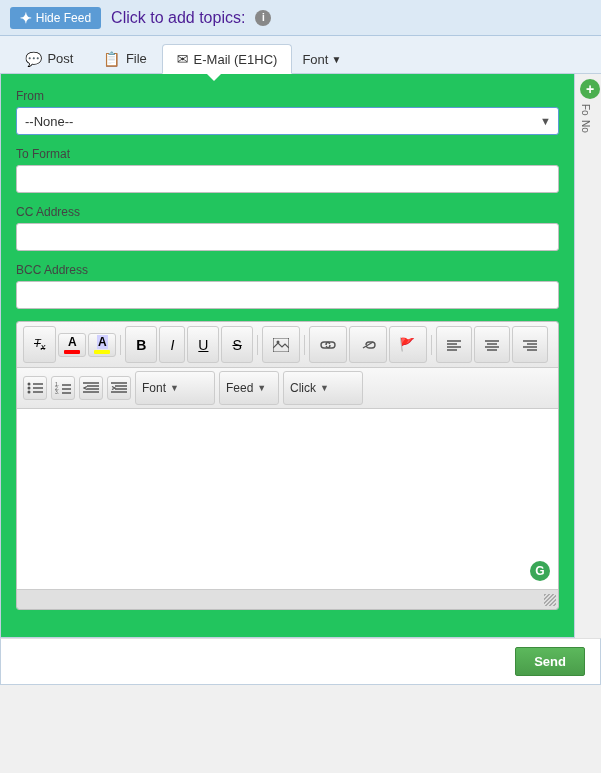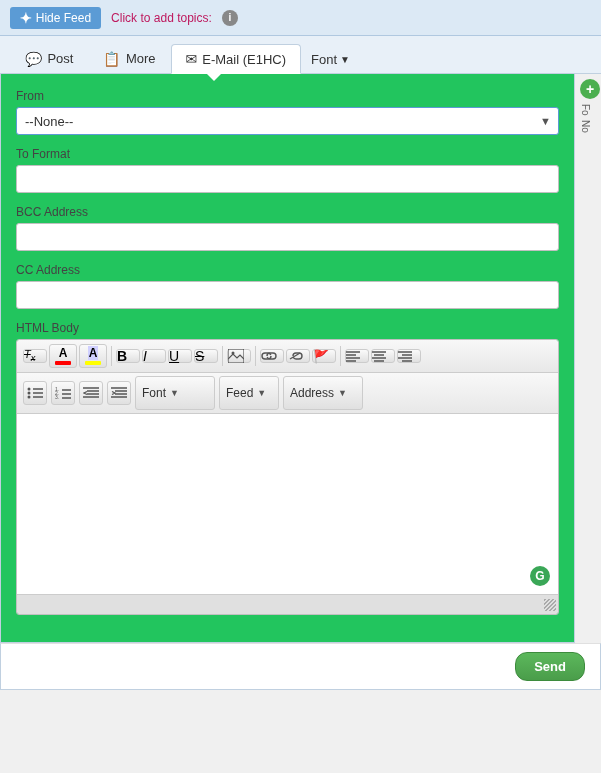--- a/index.html
+++ b/index.html
@@ -31,22 +31,22 @@
       cursor: pointer;
       display: flex;
       align-items: center;
       gap: 4px;
     }
     .plus-icon-small {
       font-size: 14px;
       font-weight: bold;
     }
     .click-to-add {
-      font-size: 12px;
-      color: #be185d;
+      font-size: 16px;
+      color: #4c1d95;
     }
     .info-icon {
       display: inline-flex;
       align-items: center;
       justify-content: center;
       width: 16px;
       height: 16px;
       border-radius: 50%;
       background: #888;
       color: white;
@@ -226,29 +226,29 @@
     .toolbar-row2 {
       background: linear-gradient(to bottom, #f8f8f8, #e8e8e8);
       border-bottom: 1px solid #ccc;
       padding: 3px 6px;
       display: flex;
       align-items: center;
       gap: 4px;
     }
     .toolbar-btn {
       min-width: 24px;
-      height: 14px;
+      height: 37px;
       border: 1px solid #ccc;
       background: linear-gradient(to bottom, #fafafa, #e0e0e0);
       border-radius: 3px;
       cursor: pointer;
       display: flex;
       align-items: center;
       font-size: 13px;
-      padding: 0 0;
+      padding: 0 10px;
     }
     .toolbar-separator {
       width: 1px;
       height: 20px;
       background: #ccc;
       margin: 0 2px;
     }
     .toolbar-btn.bold { font-weight: bold; font-size: 14px; }
     .toolbar-btn.italic { font-style: italic; font-size: 14px; }
     .toolbar-btn.underline { text-decoration: underline; font-size: 14px; }
@@ -354,21 +354,21 @@
       border: 1px solid #c0d0e0;
       border-top: 1px solid #e0e0e0;
       padding: 8px 15px;
       display: flex;
       justify-content: flex-end;
     }
     .send-btn {
       background: linear-gradient(to bottom, #5cb85c, #4a9d4a);
       color: white;
       border: 1px solid #3d8b3d;
-      border-radius: 12px;
+      border-radius: 2px;
       padding: 6px 18px;
       font-size: 13px;
       font-weight: bold;
       cursor: pointer;
     }
   </style>
 </head>
 <body>
 
 <div class="top-bar">
@@ -380,21 +380,21 @@
   <span class="info-icon">i</span>
 </div>
 
 <div class="tab-bar">
   <div class="tab">
     <span class="tab-icon">💬</span>
     <span>Post</span>
   </div>
   <div class="tab">
     <span class="tab-icon">📋</span>
-    <span>More</span>
+    <span>File</span>
   </div>
   <div class="tab active">
     <span class="tab-icon">✉</span>
     <span>E-Mail (E1HC)</span>
   </div>
   <div class="more-tab">
     <span>Font</span>
     <span class="dropdown-arrow">▼</span>
   </div>
   <div class="tab-indicator"></div>
@@ -413,32 +413,31 @@
         <span class="select-arrow">▼</span>
       </div>
     </div>
 
     <div class="field-group">
       <label class="field-label">To Format</label>
       <input type="text" class="field-input" value="" style="">
     </div>
 
     <div class="field-group">
+      <label class="field-label">CC Address</label>
+      <input type="text" class="field-input" value="" style="">
+    </div>
+
+    <div class="field-group">
       <label class="field-label">BCC Address</label>
       <input type="text" class="field-input" value="" style="">
     </div>
 
+
     <div class="field-group">
-      <label class="field-label">CC Address</label>
-      <input type="text" class="field-input" value="" style="">
-    </div>
-
-
-    <div class="field-group">
-      <label class="html-body-label">HTML Body</label>
       <div class="editor-container">
 
         <div class="toolbar-row1">
 
           <button class="toolbar-btn" title="Clear Formatting">
             <span style="font-size:11px; text-decoration: line-through; font-style: italic;">T<sub>x</sub></span>
           </button>
 
           <button class="color-btn" title="Font Color">
             <span style="font-weight:bold;">A</span>
@@ -568,21 +567,21 @@
             <span>Font</span>
             <span class="arrow">▼</span>
           </button>
 
           <button class="dropdown-btn size-dropdown">
             <span>Feed</span>
             <span class="arrow">▼</span>
           </button>
 
           <button class="dropdown-btn format-dropdown">
-            <span>Address</span>
+            <span>Click</span>
             <span class="arrow">▼</span>
           </button>
         </div>
 
         <div class="editor-body" contenteditable="true" style="">
           <span class="grammarly-icon" title="Grammarly">G</span>
         </div>
 
         <div class="editor-scrollbar-area">
           <div class="resize-handle"></div>

